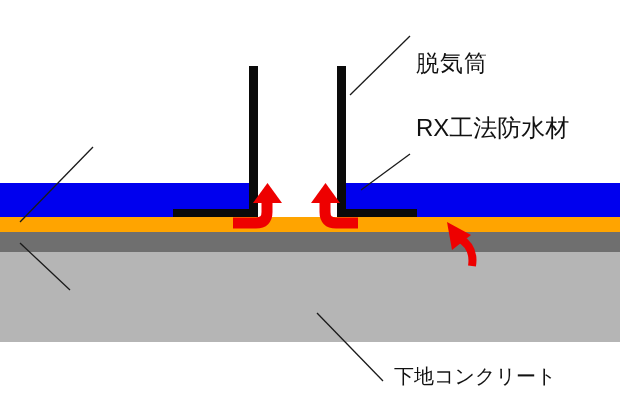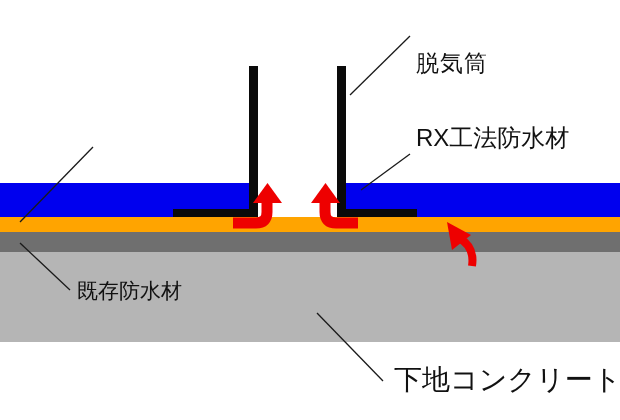--- a/index.html
+++ b/index.html
@@ -22,23 +22,23 @@
   .flange{position:absolute;top:209px;height:8px;background:var(--pipe-black);z-index:3;}
   .flange.left{left:173px;width:85px;}
   .flange.right{left:337px;width:80px;}
   svg.overlay{position:absolute;left:0;top:0;z-index:4;}
   .arrow-fill{fill:var(--arrow-red);}
   .arrow-stroke{stroke:var(--arrow-red);fill:none;}
   .leader{stroke:#1a1a1a;stroke-width:1.3;}
   .lbl{position:absolute;z-index:5;color:#111;white-space:nowrap;line-height:1;}
   .lbl.rx-sheet{left:96px;top:121px;font-size:23px;}
   .lbl.vent{left:416px;top:24px;font-size:23px;letter-spacing:1px;margin-top:28px;}
-  .lbl.rx-method{left:416px;top:126px;font-size:24px;}
+  .lbl.rx-method{left:416px;top:116px;font-size:24px;}
   .lbl.existing{left:77px;top:280px;font-size:21px;}
-  .lbl.concrete{left:394px;top:366px;font-size:28px;}
+  .lbl.concrete{left:394px;top:366px;font-size:20px;}
 </style>
 </head>
 <body>
 
 <div class="canvas">
 
   <div class="band blue"></div>
   <div class="band orange"></div>
   <div class="band darkgray"></div>
   <div class="band lightgray"></div>
@@ -68,16 +68,15 @@
 
     <line class="leader" x1="410" y1="36" x2="350" y2="95"></line>
     <line class="leader" x1="93" y1="147" x2="20" y2="222"></line>
     <line class="leader" x1="410" y1="154" x2="361" y2="190"></line>
     <line class="leader" x1="20" y1="243" x2="70" y2="290"></line>
     <line class="leader" x1="317" y1="313" x2="383" y2="381"></line>
   </svg>
 
   <div class="lbl vent">脱気筒</div>
   <div class="lbl rx-method">RX工法防水材</div>
-  <div class="lbl existing">既存防水材</div>
   <div class="lbl concrete">下地コンクリート</div>
 
 </div>
 
 </body></html>

